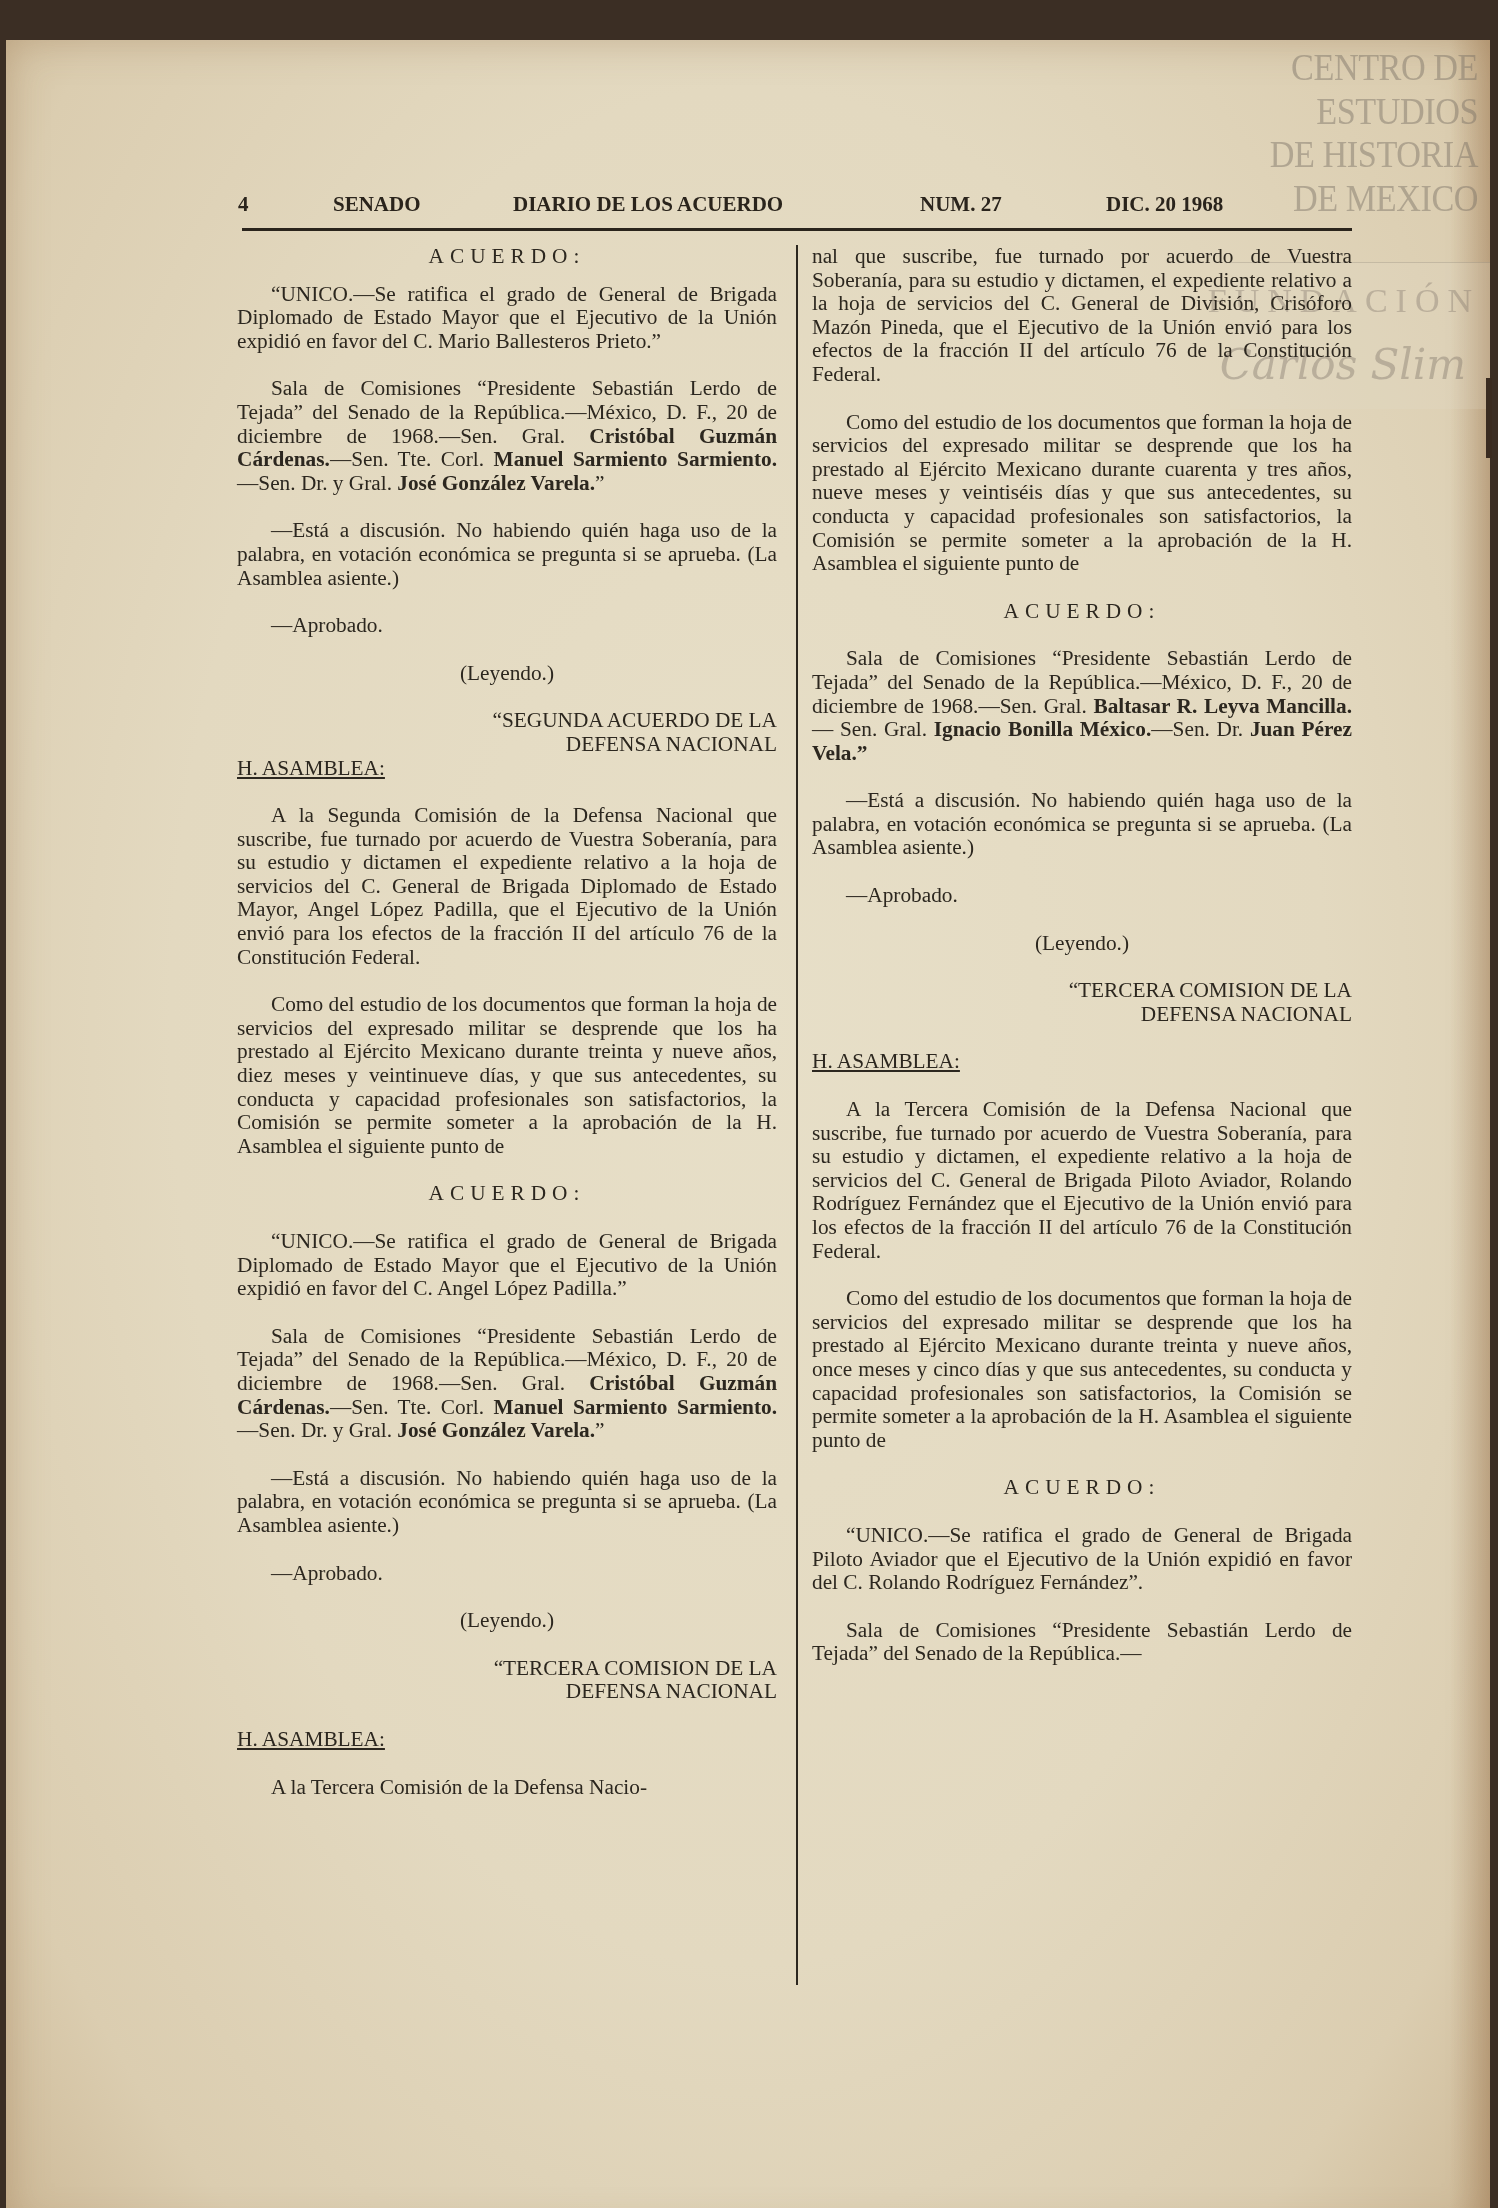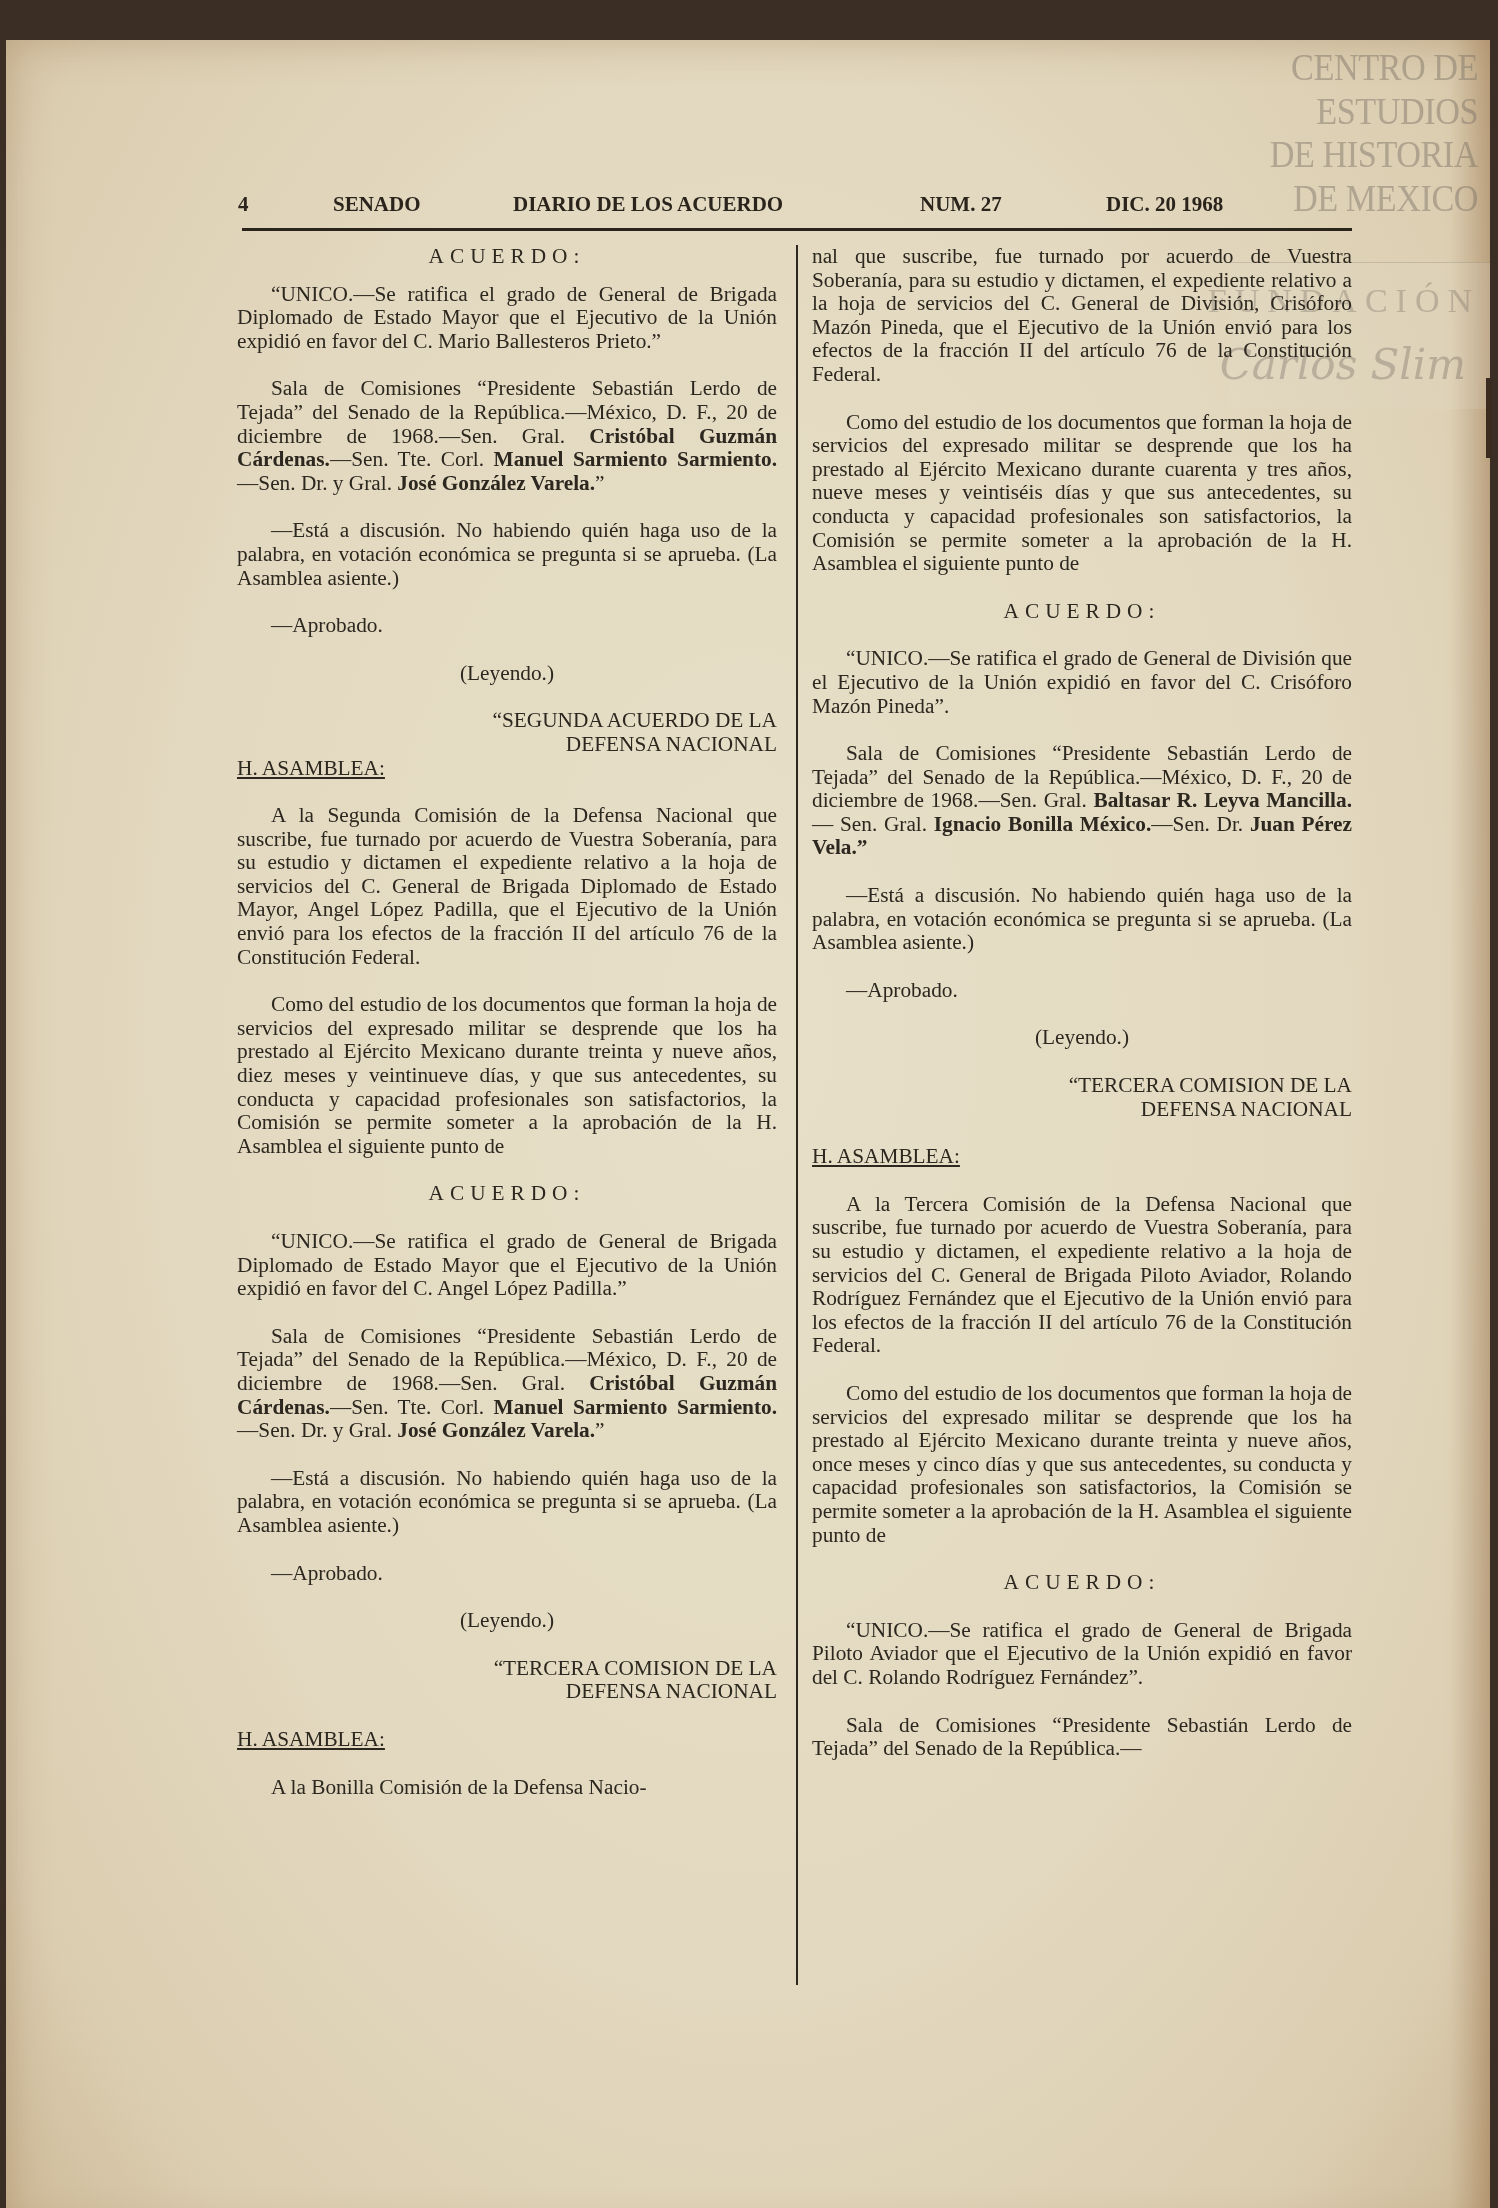--- a/index.html
+++ b/index.html
@@ -116,28 +116,27 @@
     <p>Como del estudio de los documentos que forman la hoja de servicios del expresado militar se desprende que los ha prestado al Ejército Mexicano durante treinta y nueve años, diez meses y veintinueve días, y que sus antecedentes, su conducta y capacidad profesionales son satisfactorios, la Comisión se permite someter a la aprobación de la H. Asamblea el siguiente punto de</p>
     <div class="center">ACUERDO:</div>
     <p>“UNICO.—Se ratifica el grado de General de Brigada Diplomado de Estado Mayor que el Ejecutivo de la Unión expidió en favor del C. Angel López Padilla.”</p>
     <p><span>Sala de Comisiones “Presidente Sebastián Lerdo de Tejada” del Senado de la República.—México, D. F., 20 de diciembre de 1968.—Sen. Gral. </span><b>Cristóbal Guzmán Cárdenas.</b><span>—Sen. Tte. Corl. </span><b>Manuel Sarmiento Sarmiento.</b><span>—Sen. Dr. y Gral. </span><b>José González Varela.</b><span>”</span></p>
     <p>—Está a discusión. No habiendo quién haga uso de la palabra, en votación económica se pregunta si se aprueba. (La Asamblea asiente.)</p>
     <p>—Aprobado.</p>
     <div class="leyendo">(Leyendo.)</div>
     <div class="heading">“TERCERA COMISION DE LA</div>
     <div class="heading" style="margin-bottom:24px">DEFENSA NACIONAL</div>
     <div class="asamblea">H. ASAMBLEA:</div>
-    <p style="text-align:left">A la Bonilla Comisión de la Defensa Nacio-</p>
+    <p style="text-align:left">A la Tercera Comisión de la Defensa Nacio-</p>
   </div>
 
   <div class="col col-right">
     <p class="cont">nal que suscribe, fue turnado por acuerdo de Vuestra Soberanía, para su estudio y dictamen, el expediente relativo a la hoja de servicios del C. General de División, Crisóforo Mazón Pineda, que el Ejecutivo de la Unión envió para los efectos de la fracción II del artículo 76 de la Constitución Federal.</p>
     <p>Como del estudio de los documentos que forman la hoja de servicios del expresado militar se desprende que los ha prestado al Ejército Mexicano durante cuarenta y tres años, nueve meses y veintiséis días y que sus antecedentes, su conducta y capacidad profesionales son satisfactorios, la Comisión se permite someter a la aprobación de la H. Asamblea el siguiente punto de</p>
     <div class="center">ACUERDO:</div>
-    <p>“UNICO.—Se ratifica el grado de General de División que el Ejecutivo de la Unión expidió en favor del C. Crisóforo Mazón Pineda”.</p>
     <p><span>Sala de Comisiones “Presidente Sebastián Lerdo de Tejada” del Senado de la República.—México, D. F., 20 de diciembre de 1968.—Sen. Gral. </span><b>Baltasar R. Leyva Mancilla.</b><span>— Sen. Gral. </span><b>Ignacio Bonilla México.</b><span>—Sen. Dr. </span><b>Juan Pérez Vela.”</b><span></span></p>
     <p>—Está a discusión. No habiendo quién haga uso de la palabra, en votación económica se pregunta si se aprueba. (La Asamblea asiente.)</p>
     <p>—Aprobado.</p>
     <div class="leyendo">(Leyendo.)</div>
     <div class="heading">“TERCERA COMISION DE LA</div>
     <div class="heading" style="margin-bottom:24px">DEFENSA NACIONAL</div>
     <div class="asamblea">H. ASAMBLEA:</div>
     <p>A la Tercera Comisión de la Defensa Nacional que suscribe, fue turnado por acuerdo de Vuestra Soberanía, para su estudio y dictamen, el expediente relativo a la hoja de servicios del C. General de Brigada Piloto Aviador, Rolando Rodríguez Fernández que el Ejecutivo de la Unión envió para los efectos de la fracción II del artículo 76 de la Constitución Federal.</p>
     <p>Como del estudio de los documentos que forman la hoja de servicios del expresado militar se desprende que los ha prestado al Ejército Mexicano durante treinta y nueve años, once meses y cinco días y que sus antecedentes, su conducta y capacidad profesionales son satisfactorios, la Comisión se permite someter a la aprobación de la H. Asamblea el siguiente punto de</p>
     <div class="center">ACUERDO:</div>

